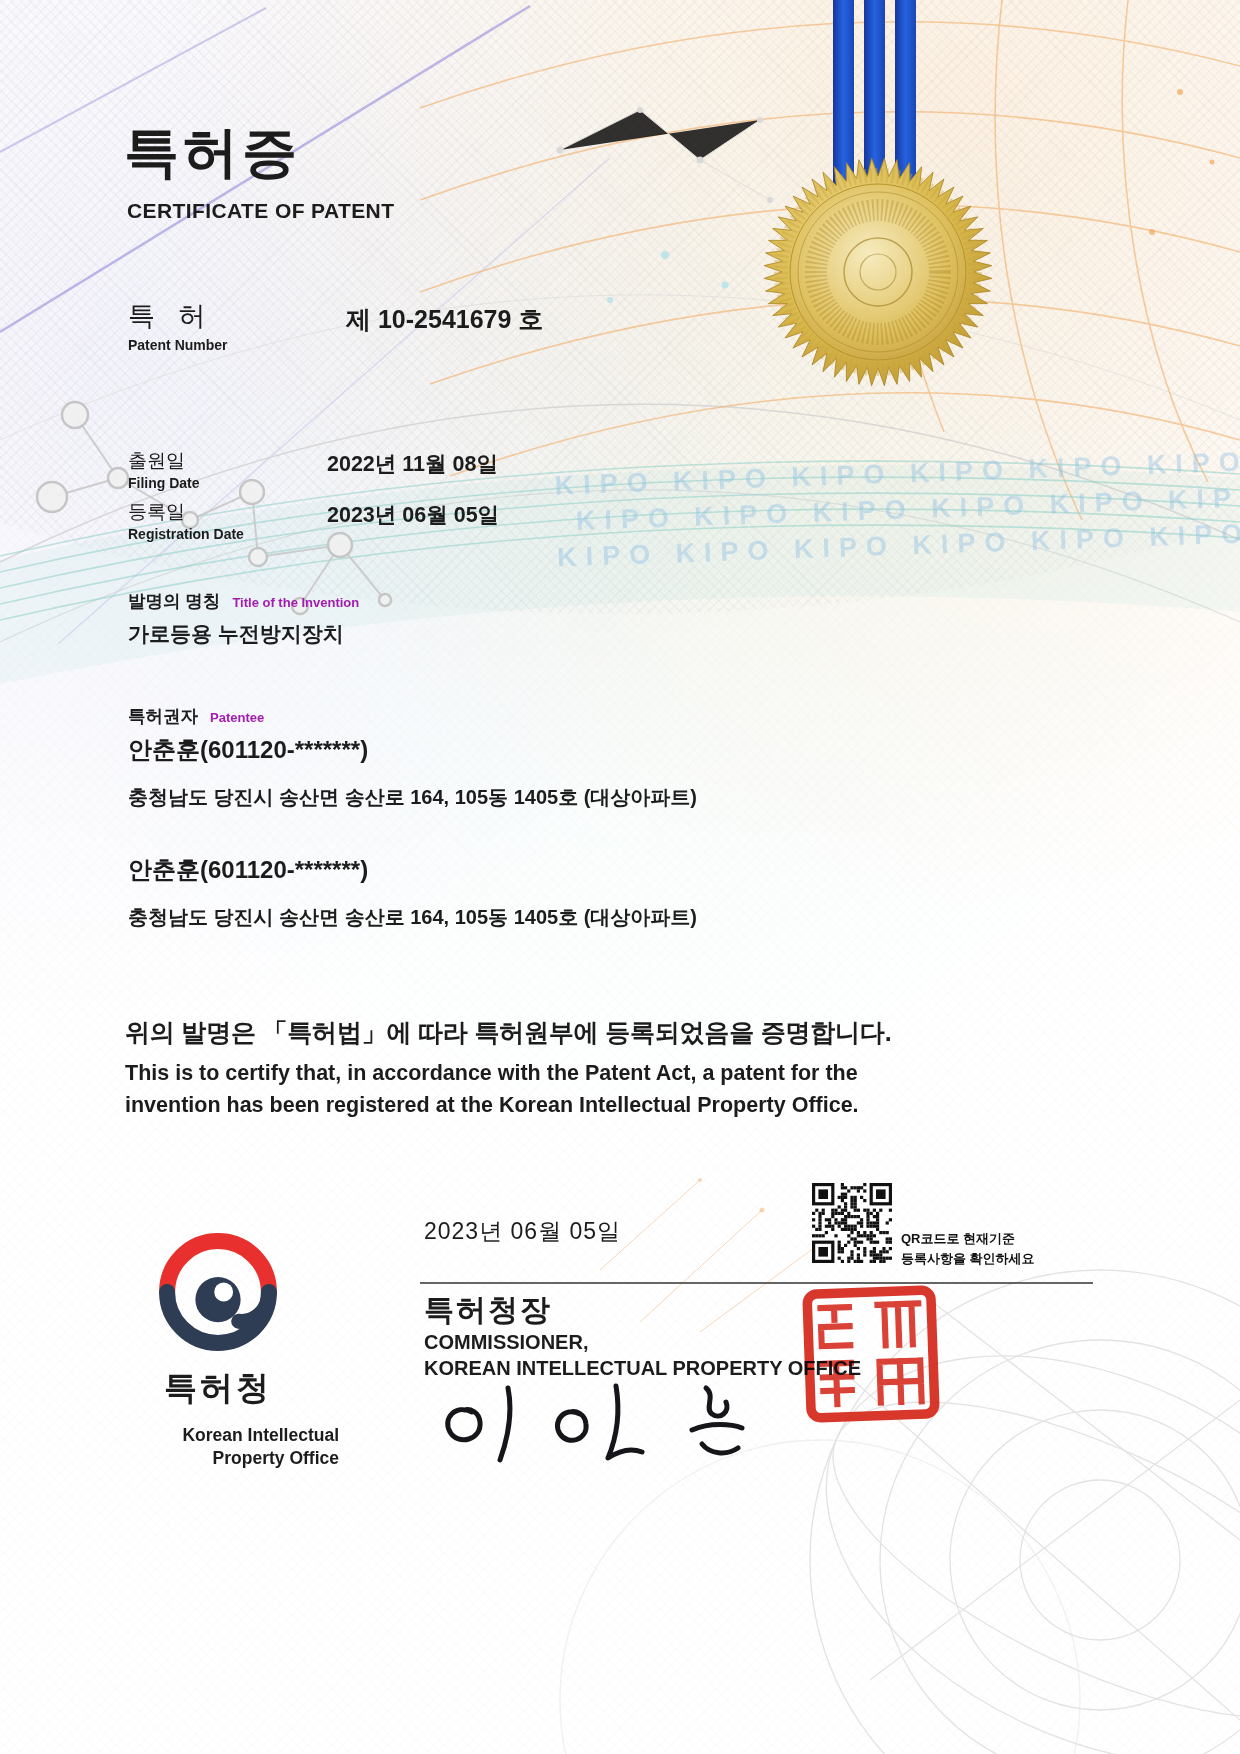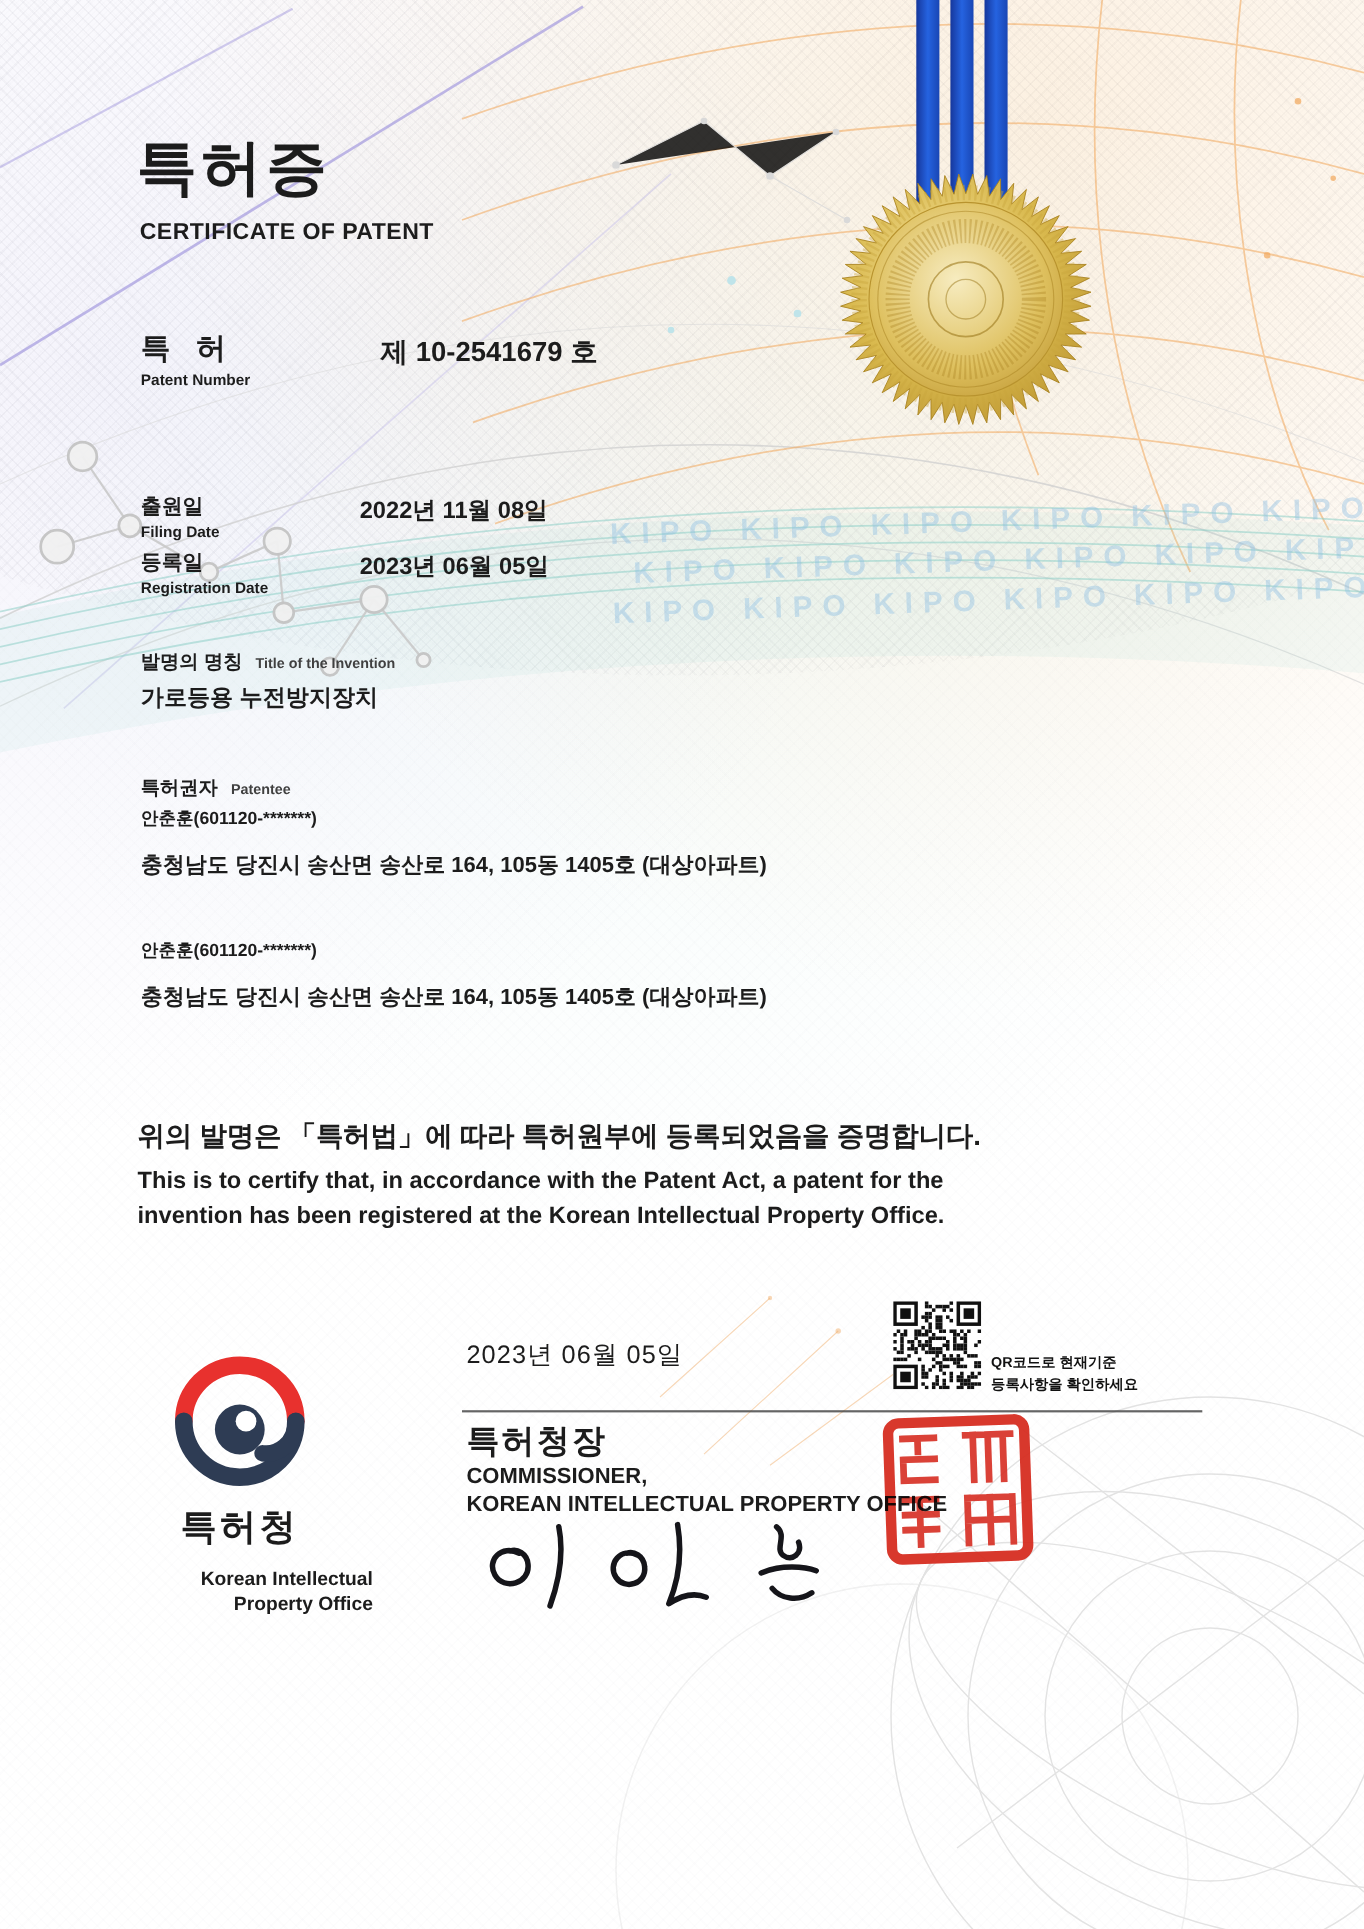--- a/index.html
+++ b/index.html
@@ -33,29 +33,29 @@
   .wm{font-weight:800;font-size:27px;letter-spacing:9px;fill:#8fc0e4;opacity:.42;}
   .ribbon{position:absolute;top:0;width:21px;height:348px;z-index:1;
     background:linear-gradient(90deg,#16379c,#2563e0 50%,#1946b4);}
   #ribbon1{left:833px} #ribbon2{left:864px} #ribbon3{left:895px}
   #gold-medal{position:absolute;left:756px;top:150px;z-index:2;}
   
   .content{position:absolute;inset:0;z-index:5;border-radius:27px;}
   #title-kr{left:124px;top:116px;font-size:55px;font-weight:800;letter-spacing:4px;}
   #title-en{left:127px;top:199px;font-size:21px;font-weight:800;letter-spacing:.4px;}
   .field{position:absolute;left:128px;width:960px;}
-  .field .kr{font-weight:700;font-size:19px;line-height:1.15;}
+  .field .kr{font-weight:400;font-size:19px;line-height:1.15;}
   .field .en{font-weight:700;font-size:14px;margin-top:3px;}
   .field .val{position:absolute;left:199px;top:-1px;font-weight:800;font-size:21.5px;white-space:nowrap;}
   #f0{top:301px} #f0 .kr{font-size:27px;letter-spacing:8px;} #f0 .en{margin-top:5px;} #f0 .val{font-size:25px;top:2px;margin-left:19px;}
   #f1{top:396px} #f2{top:450px} #f3{top:501px}
   .labelrow{display:flex;align-items:baseline;gap:12px;}
   .labelrow .kr{font-weight:600;font-size:17.5px;}
-  .labelrow .en{font-weight:600;font-size:13px;color:#404040;}
-  .person .name{font-weight:800;font-size:16px;margin-top:6px;}
+  .labelrow .en{font-weight:600;font-size:13px;color:#a21caf;}
+  .person .name{font-weight:800;font-size:24px;margin-top:6px;}
   .person .addr{font-weight:800;font-size:20px;margin-top:18px;}
   #invention{left:128px;top:589px;}
   #invention .val{font-weight:800;font-size:21px;margin-top:7px;}
   #patentee{left:128px;top:704px;}
   #inventor{left:128px;top:848px;}
   #stmt-kr{left:125px;top:1016px;font-size:25px;font-weight:800;letter-spacing:-.2px;white-space:nowrap;}
   #stmt-en1{left:125px;top:1061px;font-size:21.5px;font-weight:800;}
   #stmt-en2{left:125px;top:1093px;font-size:21.5px;font-weight:800;}
   #issue-date{left:424px;top:1216px;font-size:23px;font-weight:500;letter-spacing:1px;}
   #qr{position:absolute;left:812px;top:1183px;width:80px;height:80px;background:#fff;z-index:5;}

